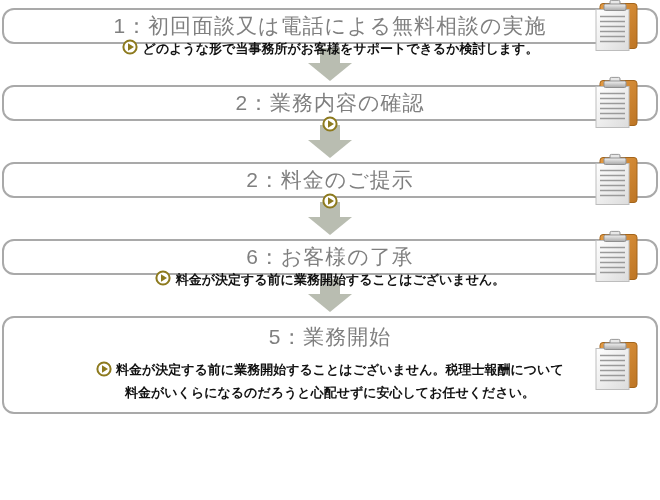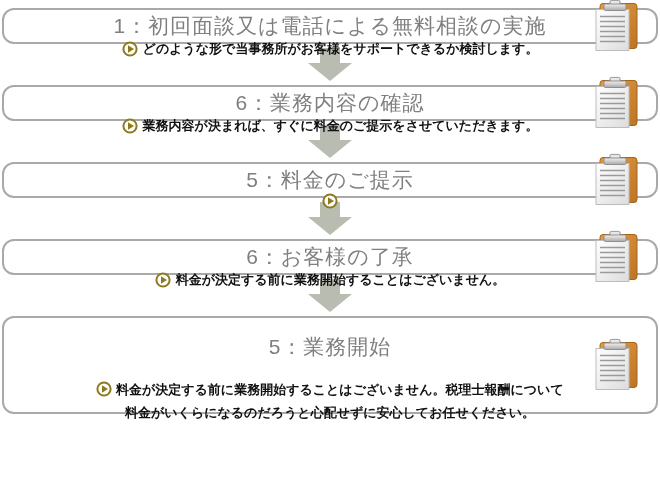--- a/index.html
+++ b/index.html
@@ -10,41 +10,40 @@
   .flow{width:656px;margin:0 auto;padding-top:8px;}
   .step{
     position:relative;
     box-sizing:border-box;
     border:2px solid #a9a9a9;
     border-radius:12px;
     background:#ffffff;
     height:36px;
     padding-top:3px;
   }
-  .step.tall{height:98px;padding-top:16px;}
+  .step.tall{height:98px;padding-top:6px;}
   .step-title{
     text-align:center;
     color:#7f7f7f;
     font-size:21px;
     line-height:26px;
     letter-spacing:1px;
     white-space:nowrap;
   }
   .desc-row{
     display:flex;
-    align-items:center;
     justify-content:center;
     gap:5px;
     font-size:13px;
     font-weight:bold;
     color:#111111;
     line-height:19px;
     white-space:nowrap;
   }
-  .tall .desc-block{margin-top:18px;}
+  .tall .desc-block{margin-top:8px;}
   .tall .desc-line{
     text-align:center;
     font-size:13px;
     font-weight:bold;
     color:#111111;
     line-height:23px;
     white-space:nowrap;
   }
   .bullet{display:inline-flex;flex:0 0 auto;}
   .clipboard{
@@ -125,43 +124,42 @@
         </svg>
     </span>
   </section>
 
   <div class="arrow-wrap">
     <span class="arrow-stem"></span>
       <span class="arrow-head"></span>
   </div>
 
   <section class="step">
-    <div class="step-title">6：業務内容の確認</div>
-    <div class="desc-row">
-      <span class="bullet">
-        <svg width="16" height="16" viewBox="0 0 16 16">
-            <use href="#bullet-icon-def"></use>
-          </svg>
-      </span>
-      <span>業務内容が決まれば、すぐに料金のご提示をさせていただきます。</span>
-    </div>
-    <span class="clipboard">
-      <svg width="48" height="53" viewBox="0 0 48 53">
-          <use href="#clipboard-icon-def"></use>
-        </svg>
-    </span>
-  </section>
-
-  <div class="arrow-wrap">
-    <span class="arrow-stem"></span>
-      <span class="arrow-head"></span>
-  </div>
-
-  <section class="step">
-    <div class="step-title">5：料金のご提示</div>
+    <div class="step-title">2：業務内容の確認</div>
+    <div class="desc-row">
+      <span class="bullet">
+        <svg width="16" height="16" viewBox="0 0 16 16">
+            <use href="#bullet-icon-def"></use>
+          </svg>
+      </span>
+    </div>
+    <span class="clipboard">
+      <svg width="48" height="53" viewBox="0 0 48 53">
+          <use href="#clipboard-icon-def"></use>
+        </svg>
+    </span>
+  </section>
+
+  <div class="arrow-wrap">
+    <span class="arrow-stem"></span>
+      <span class="arrow-head"></span>
+  </div>
+
+  <section class="step">
+    <div class="step-title">2：料金のご提示</div>
     <div class="desc-row">
       <span class="bullet">
         <svg width="16" height="16" viewBox="0 0 16 16">
             <use href="#bullet-icon-def"></use>
           </svg>
       </span>
     </div>
     <span class="clipboard">
       <svg width="48" height="53" viewBox="0 0 48 53">
           <use href="#clipboard-icon-def"></use>

